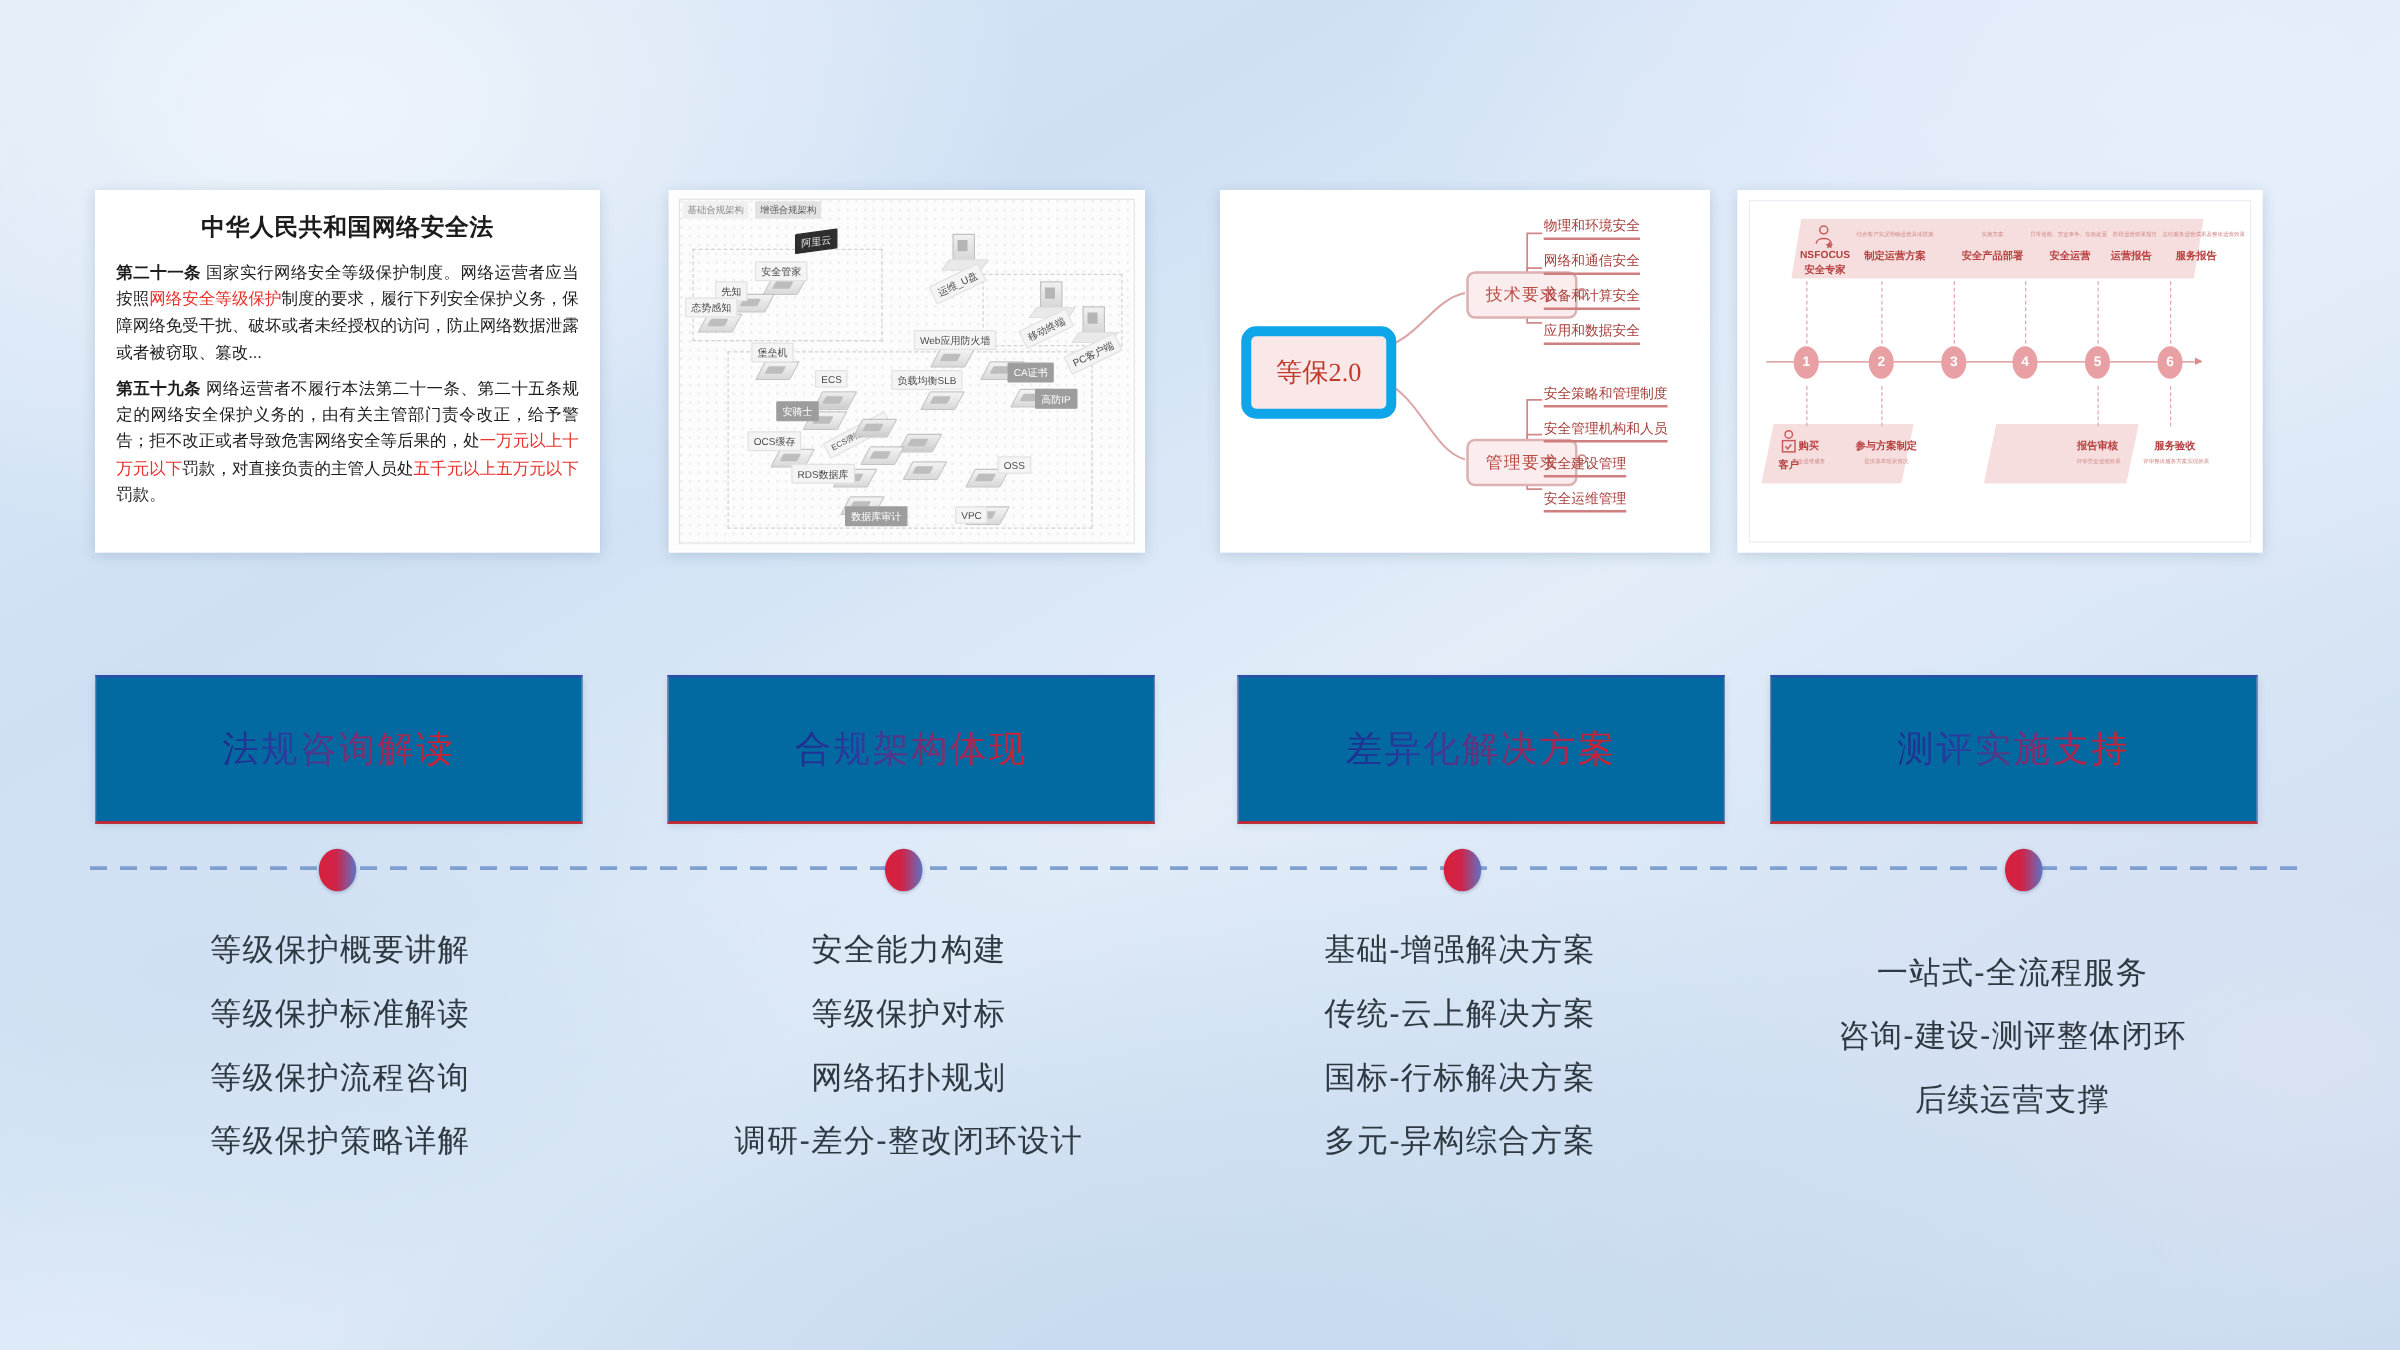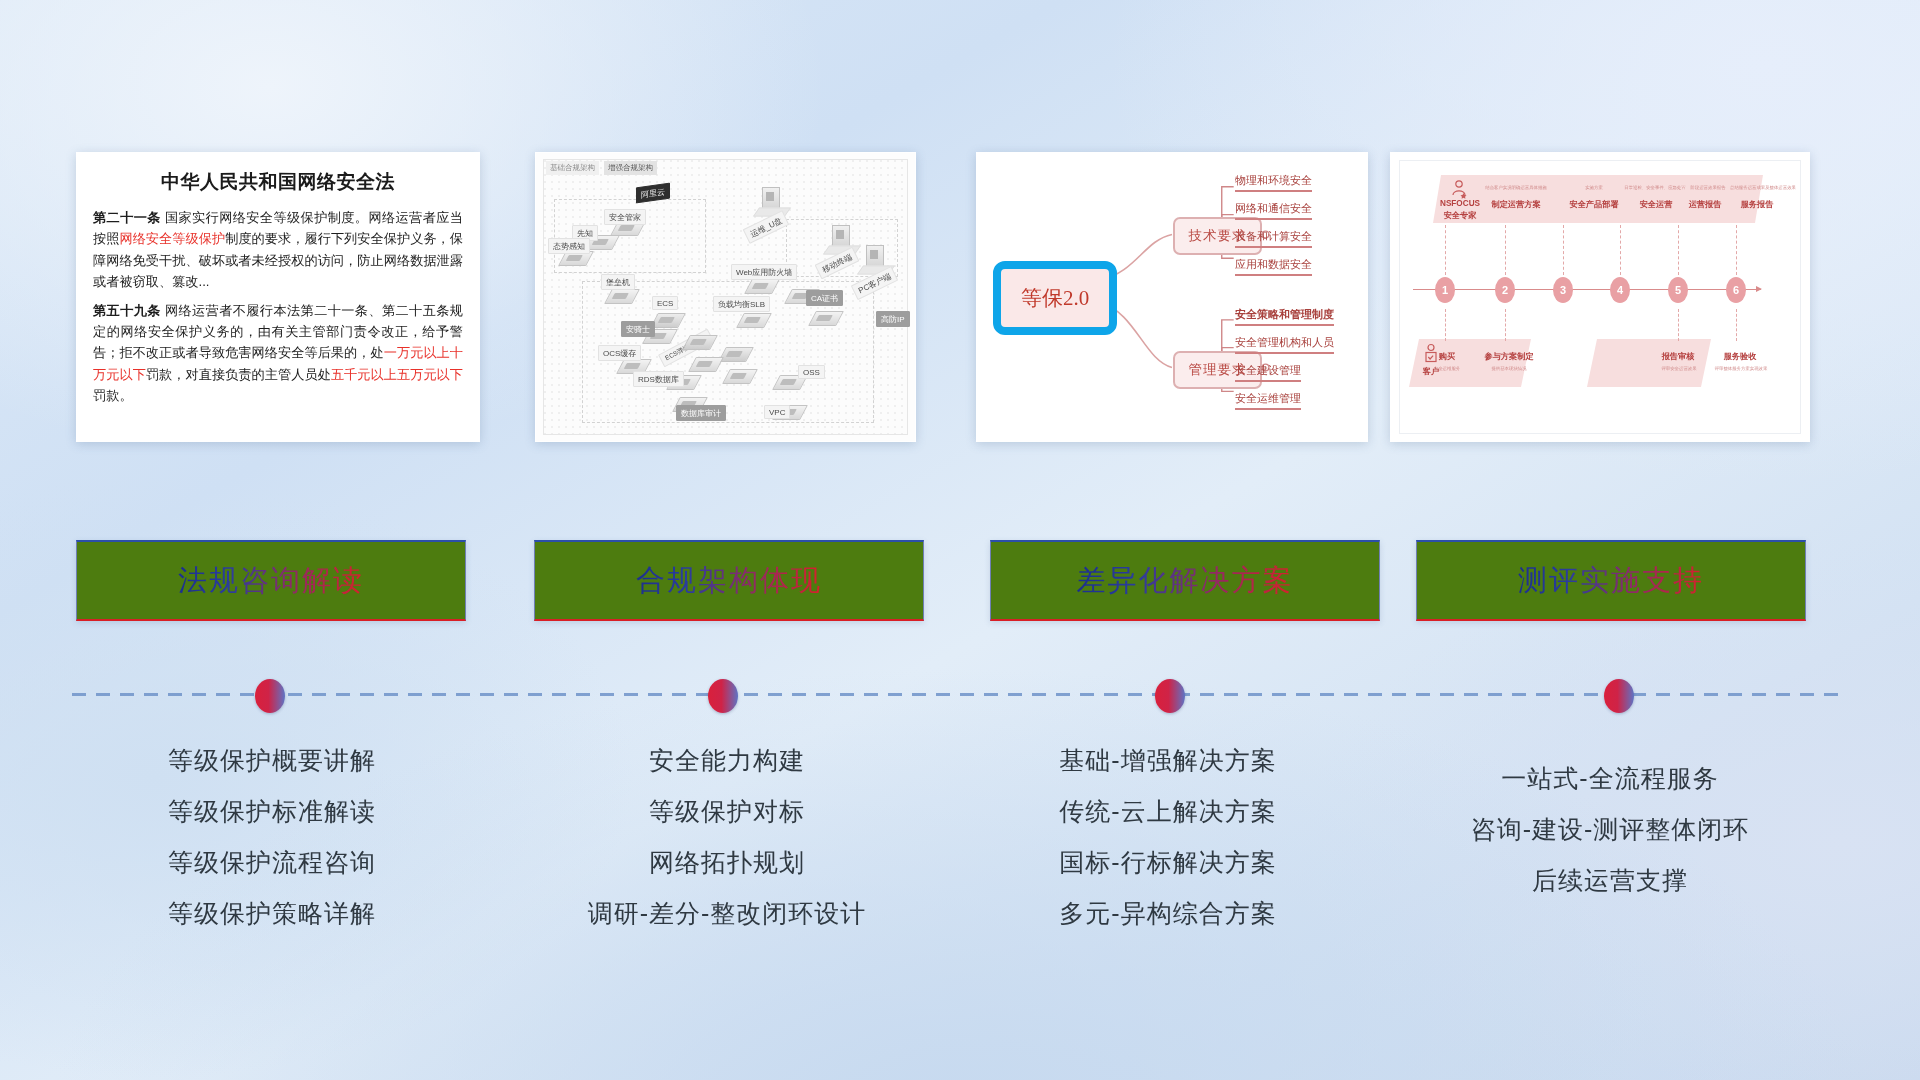--- a/index.html
+++ b/index.html
@@ -117,21 +117,21 @@
     position:absolute;width:20px;height:26px;border-radius:50%;
     background:#e9a0a4;color:#fff;font-size:11px;font-weight:bold;
     display:flex;align-items:center;justify-content:center;top:124px;
   }
   .nsf-tick{position:absolute;width:0;border-left:1px dashed #e3a8a8;}
   .nsf-person{position:absolute;color:#c75b5b;}
 
   
   .titles{position:absolute;left:0;top:540px;width:1920px;height:100px;}
   .tbox{
-    position:absolute;top:0;height:81px;background:#4d7c0f;
+    position:absolute;top:0;height:119px;background:#0369a1;
     border-top:2px solid #2b4fa8;border-bottom:2px solid #d81f26;
     border-left:1px solid #6f7fb5;border-right:1px solid #6f7fb5;
     display:flex;align-items:center;justify-content:center;
     box-shadow:0 2px 6px rgba(70,100,150,.18);box-sizing:border-box;
   }
   .tbox span{
     font-size:29px;font-weight:500;letter-spacing:2px;
     background:linear-gradient(90deg,#1c2f8f 0%,#2b3d9e 28%,#8b2a6a 60%,#d8202a 100%);
     -webkit-background-clip:text;background-clip:text;color:transparent;
   }
@@ -265,21 +265,21 @@
         <div class="arch-chip" style="left:195px;top:111px;">Web应用防火墙</div>
 
         <div class="node" style="left:252px;top:132px;">
             <i></i>
           </div>
         <div class="arch-chip dark" style="left:270px;top:137px;">CA证书</div>
 
         <div class="node" style="left:276px;top:154px;">
             <i></i>
           </div>
-        <div class="arch-chip dark" style="left:292px;top:158px;margin-left:48px;">高防IP</div>
+        <div class="arch-chip dark" style="left:292px;top:158px;">高防IP</div>
 
         <div class="node" style="left:240px;top:218px;">
             <i></i>
           </div>
         <div class="arch-chip" style="left:262px;top:212px;">OSS</div>
 
         <div class="node" style="left:240px;top:248px;">
             <i></i>
           </div>
         <div class="arch-chip" style="left:216px;top:252px;margin-left:12px;">VPC</div>
@@ -323,21 +323,21 @@
 
         <div class="mm-root">等保2.0</div>
 
         <div class="mm-branch" style="left:196px;top:64px;">技术要求</div>
         <div class="mm-leaf" style="left:258px;top:20px;">物理和环境安全</div>
         <div class="mm-leaf" style="left:258px;top:48px;">网络和通信安全</div>
         <div class="mm-leaf" style="left:258px;top:76px;">设备和计算安全</div>
         <div class="mm-leaf" style="left:258px;top:104px;">应用和数据安全</div>
 
         <div class="mm-branch" style="left:196px;top:198px;">管理要求</div>
-        <div class="mm-leaf" style="left:258px;top:154px;font-weight:bold;">安全策略和管理制度</div>
+        <div class="mm-leaf" style="left:258px;top:154px;">安全策略和管理制度</div>
         <div class="mm-leaf" style="left:258px;top:182px;">安全管理机构和人员</div>
         <div class="mm-leaf" style="left:258px;top:210px;">安全建设管理</div>
         <div class="mm-leaf" style="left:258px;top:238px;">安全运维管理</div>
       </div>
     </div>
 
     <div class="card c4">
       <div class="nsf">
         <div class="nsf-inner"></div>
 

